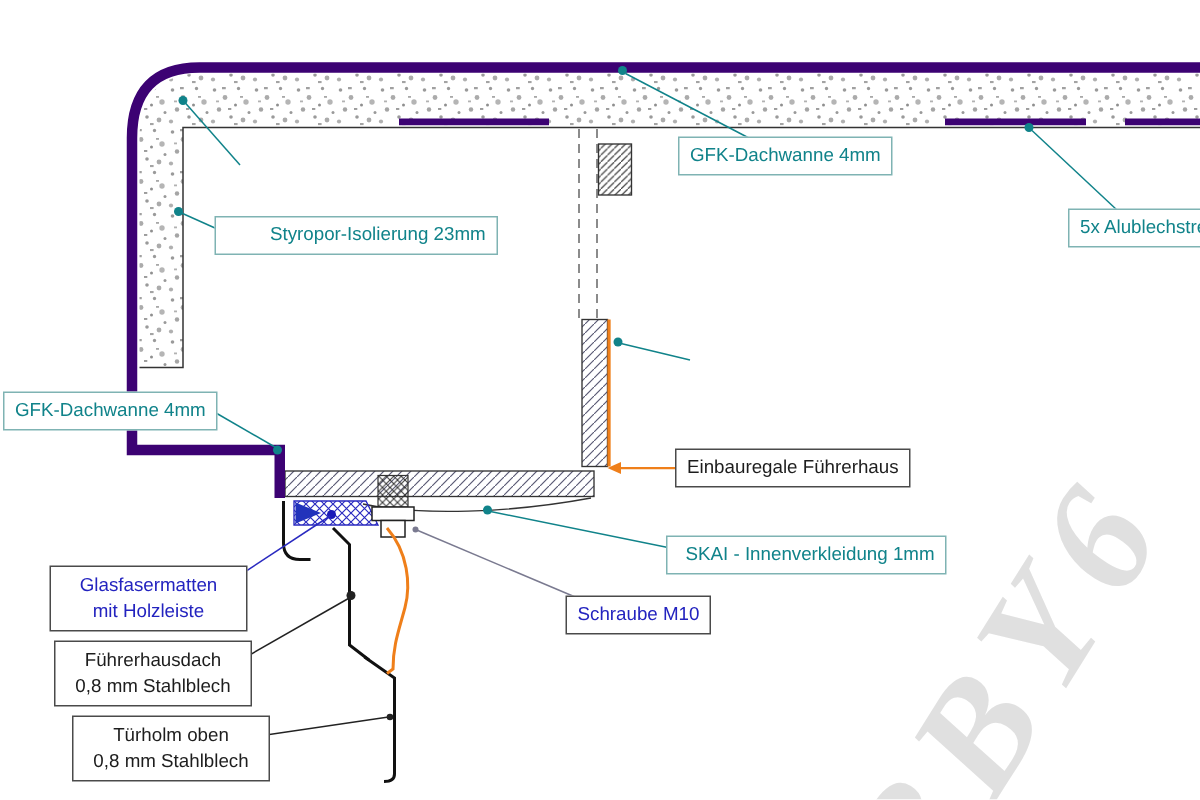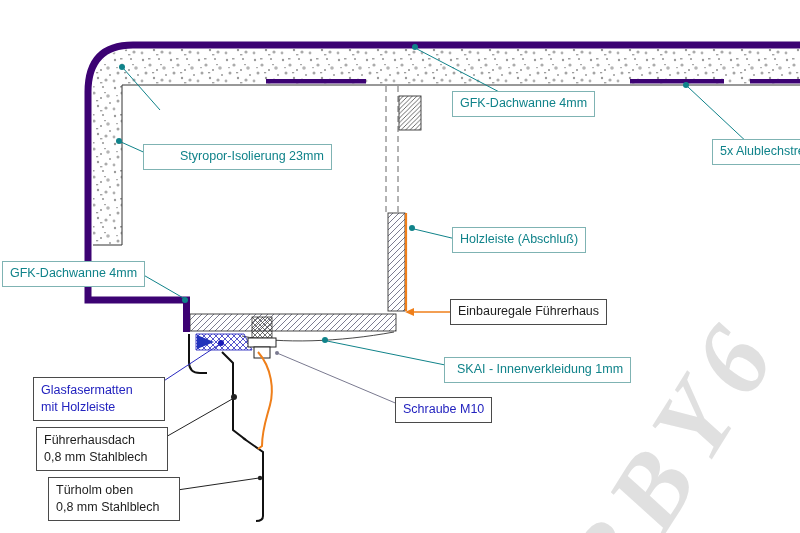--- a/index.html
+++ b/index.html
@@ -3,21 +3,21 @@
 <meta charset="utf-8">
 <style>
   html,body{margin:0;padding:0;background:#fff;}
   #stage{position:relative;width:800px;height:533px;overflow:hidden;background:#fff;
          font-family:"Liberation Sans",sans-serif;}
   #drawing{position:absolute;left:0;top:0;}
   .lbl{position:absolute;background:#fff;border:1px solid #7fb3b3;color:#10838a;
        font-size:12.5px;line-height:1.25;padding:4px 7px;white-space:nowrap;z-index:5;}
   .lbl.black{color:#1d1d1d;border-color:#4a4a4a;}
   .lbl.blue{color:#2323bf;border-color:#4a4a4a;}
-  .lbl.twolines{white-space:normal;width:116px;line-height:1.35;}
+  .lbl.twolines{text-align:center;white-space:normal;width:116px;line-height:1.35;}
   .watermark{position:absolute;left:538px;top:558px;z-index:1;
        font-family:"Liberation Serif",serif;font-weight:bold;font-style:italic;
        font-size:104px;letter-spacing:14px;color:#c7c7c7;opacity:.55;
        transform:rotate(-58deg);transform-origin:0 0;pointer-events:none;}
 </style>
 </head>
 <body>
 
 <div id="stage">
 
@@ -149,27 +149,26 @@
 
 
   <div class="lbl" style="left:452px;top:91px;">GFK-Dachwanne 4mm</div>
 
   <div class="lbl" style="left:143px;top:144px;padding-left:36px;">Styropor-Isolierung 23mm</div>
 
   <div class="lbl" style="left:712px;top:139px;">5x Alublechstreifen</div>
 
   <div class="lbl" style="left:2px;top:261px;">GFK-Dachwanne 4mm</div>
 
-  <div class="lbl" style="left:452px;top:227px;">Holzleiste (Abschluß)</div>
 
   <div class="lbl black" style="left:450px;top:299px;text-align:right;">Einbauregale Führerhaus</div>
 
   <div class="lbl" style="left:444px;top:357px;padding-left:12px;">SKAI - Innenverkleidung 1mm</div>
 
-  <div class="lbl blue" style="left:395px;top:397px;">Schraube M10</div>
+  <div class="lbl blue" style="left:377px;top:397px;">Schraube M10</div>
 
   <div class="lbl blue twolines" style="left:33px;top:377px;">
     <span>Glasfasermatten</span><br>
     <span>mit Holzleiste</span>
   </div>
 
   <div class="lbl black twolines" style="left:36px;top:427px;">
     <span>Führerhausdach</span><br>
     <span>0,8 mm Stahlblech</span>
   </div>

